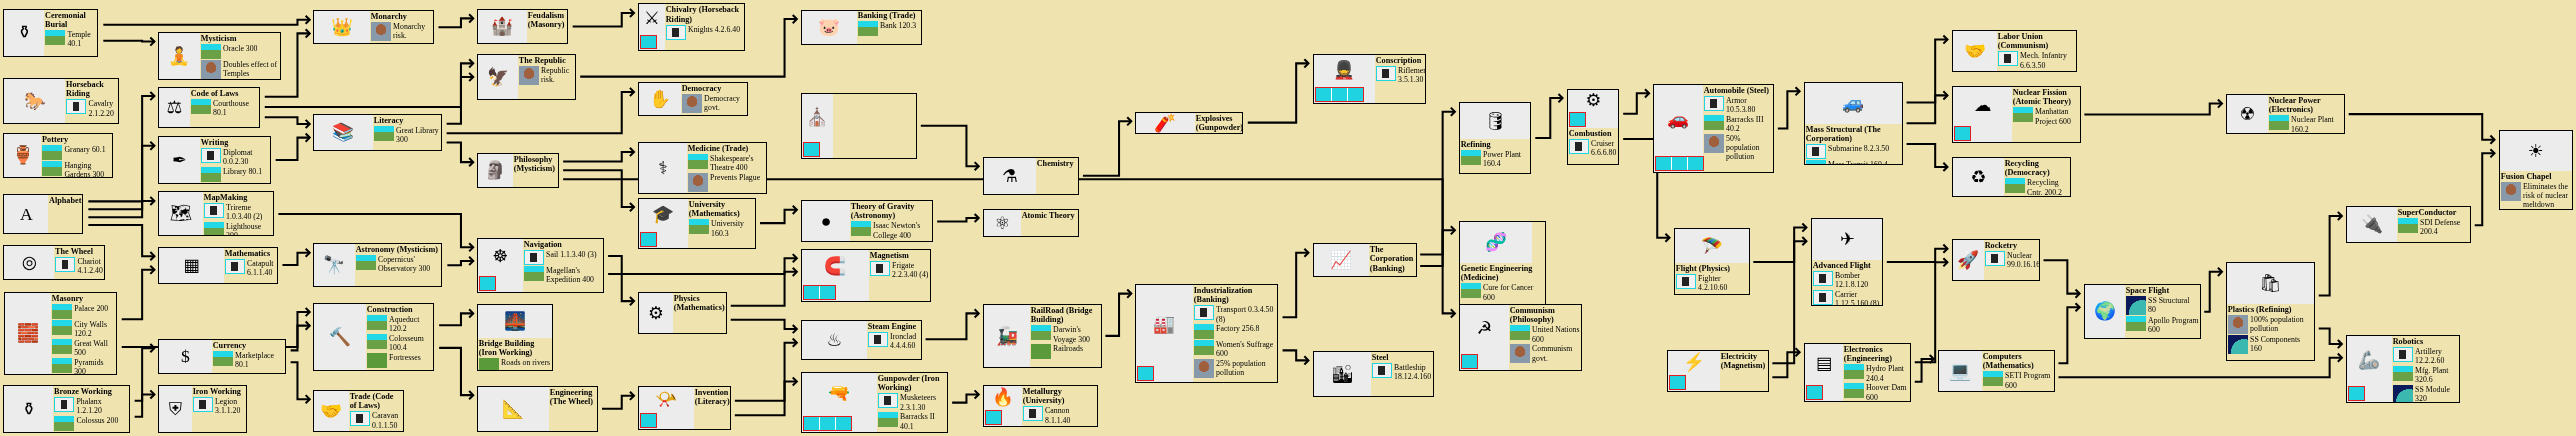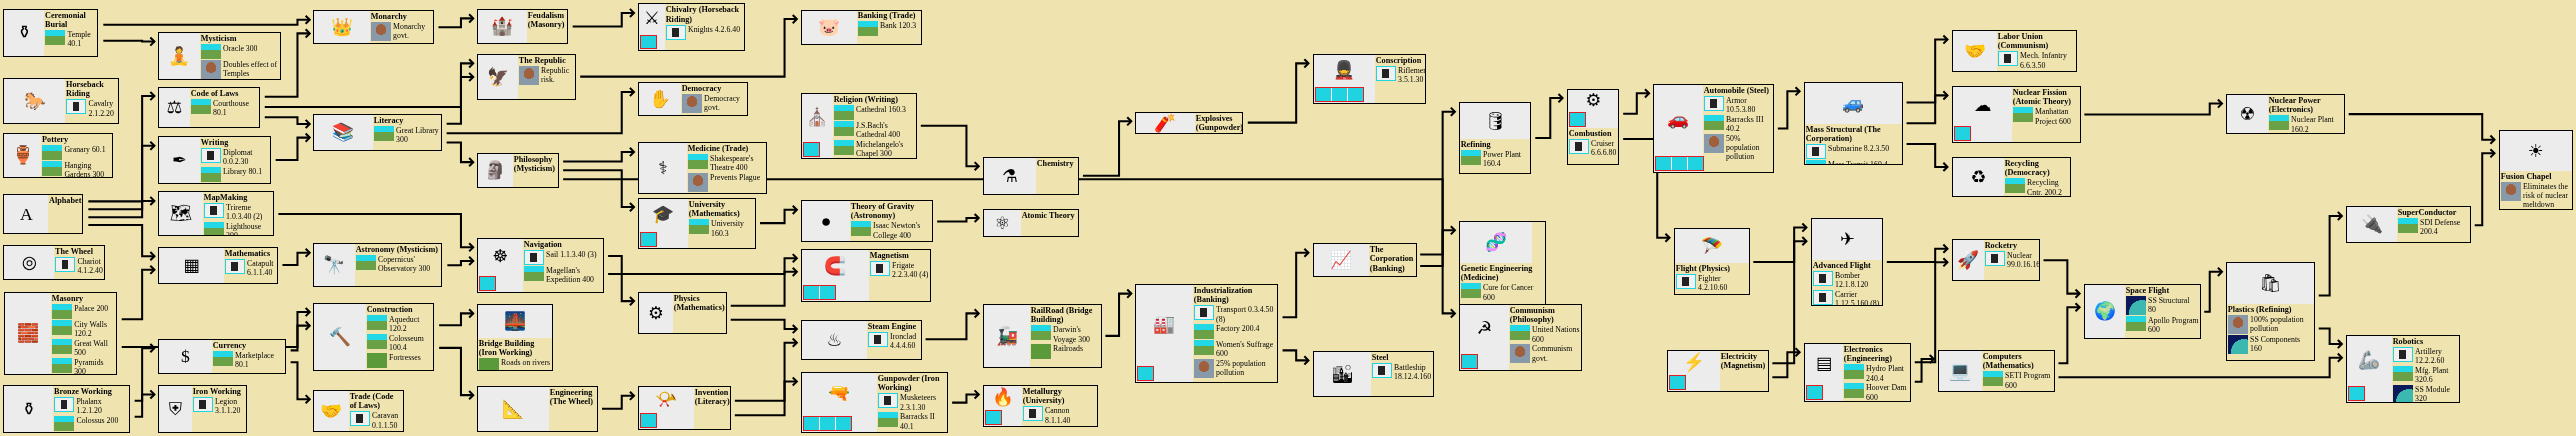--- a/index.html
+++ b/index.html
@@ -401,21 +401,21 @@
   </div>
     <div class="node" style="left: 313px; top: 10.2px; width: 121px; height: 34px;">
     <div class="pic" style="width: 56px;">
         <div class="art">👑</div>
       </div>
     <div class="body">
       <div class="title">Monarchy</div>
       <div class="effects">
           <div class="eff">
             <span class="eicon portrait"></span>
-            <span class="etext">Monarchy govt.</span>
+            <span class="etext">Monarchy risk.</span>
           </div>
         </div>
     </div>
   </div>
     <div class="node" style="left: 313px; top: 114px; width: 129px; height: 37px;">
     <div class="pic" style="width: 59px;">
         <div class="art">📚</div>
       </div>
     <div class="body">
       <div class="title">Literacy</div>
@@ -654,37 +654,20 @@
         </div>
     </div>
   </div>
     <div class="node" style="left: 801px; top: 93px; width: 116px; height: 66px;">
     <div class="pic" style="width: 31px;">
         <div class="art">⛪</div>
         <div class="obs">
           <span></span>
         </div>
       </div>
-    <div class="body">
-      <div class="title">Religion (Writing)</div>
-      <div class="effects">
-          <div class="eff">
-            <span class="eicon wonder"></span>
-            <span class="etext">Cathedral 160.3</span>
-          </div>
-          <div class="eff">
-            <span class="eicon wonder"></span>
-            <span class="etext">J.S.Bach's Cathedral 400</span>
-          </div>
-          <div class="eff">
-            <span class="eicon wonder"></span>
-            <span class="etext">Michelangelo's Chapel 300</span>
-          </div>
-        </div>
-    </div>
   </div>
     <div class="node" style="left: 801px; top: 200px; width: 132px; height: 42px;">
     <div class="pic" style="width: 48px;">
         <div class="art">●</div>
       </div>
     <div class="body">
       <div class="title">Theory of Gravity (Astronomy)</div>
       <div class="effects">
           <div class="eff">
             <span class="eicon wonder"></span>
@@ -819,21 +802,21 @@
       </div>
     <div class="body">
       <div class="title">Industrialization (Banking)</div>
       <div class="effects">
           <div class="eff">
             <span class="eicon unit"></span>
             <span class="etext">Transport 0.3.4.50 (8)</span>
           </div>
           <div class="eff">
             <span class="eicon wonder"></span>
-            <span class="etext">Factory 200.4</span>
+            <span class="etext">Factory 256.8</span>
           </div>
           <div class="eff">
             <span class="eicon wonder"></span>
             <span class="etext">Women's Suffrage 600</span>
           </div>
           <div class="eff">
             <span class="eicon portrait"></span>
             <span class="etext">25% population pollution</span>
           </div>
         </div>

